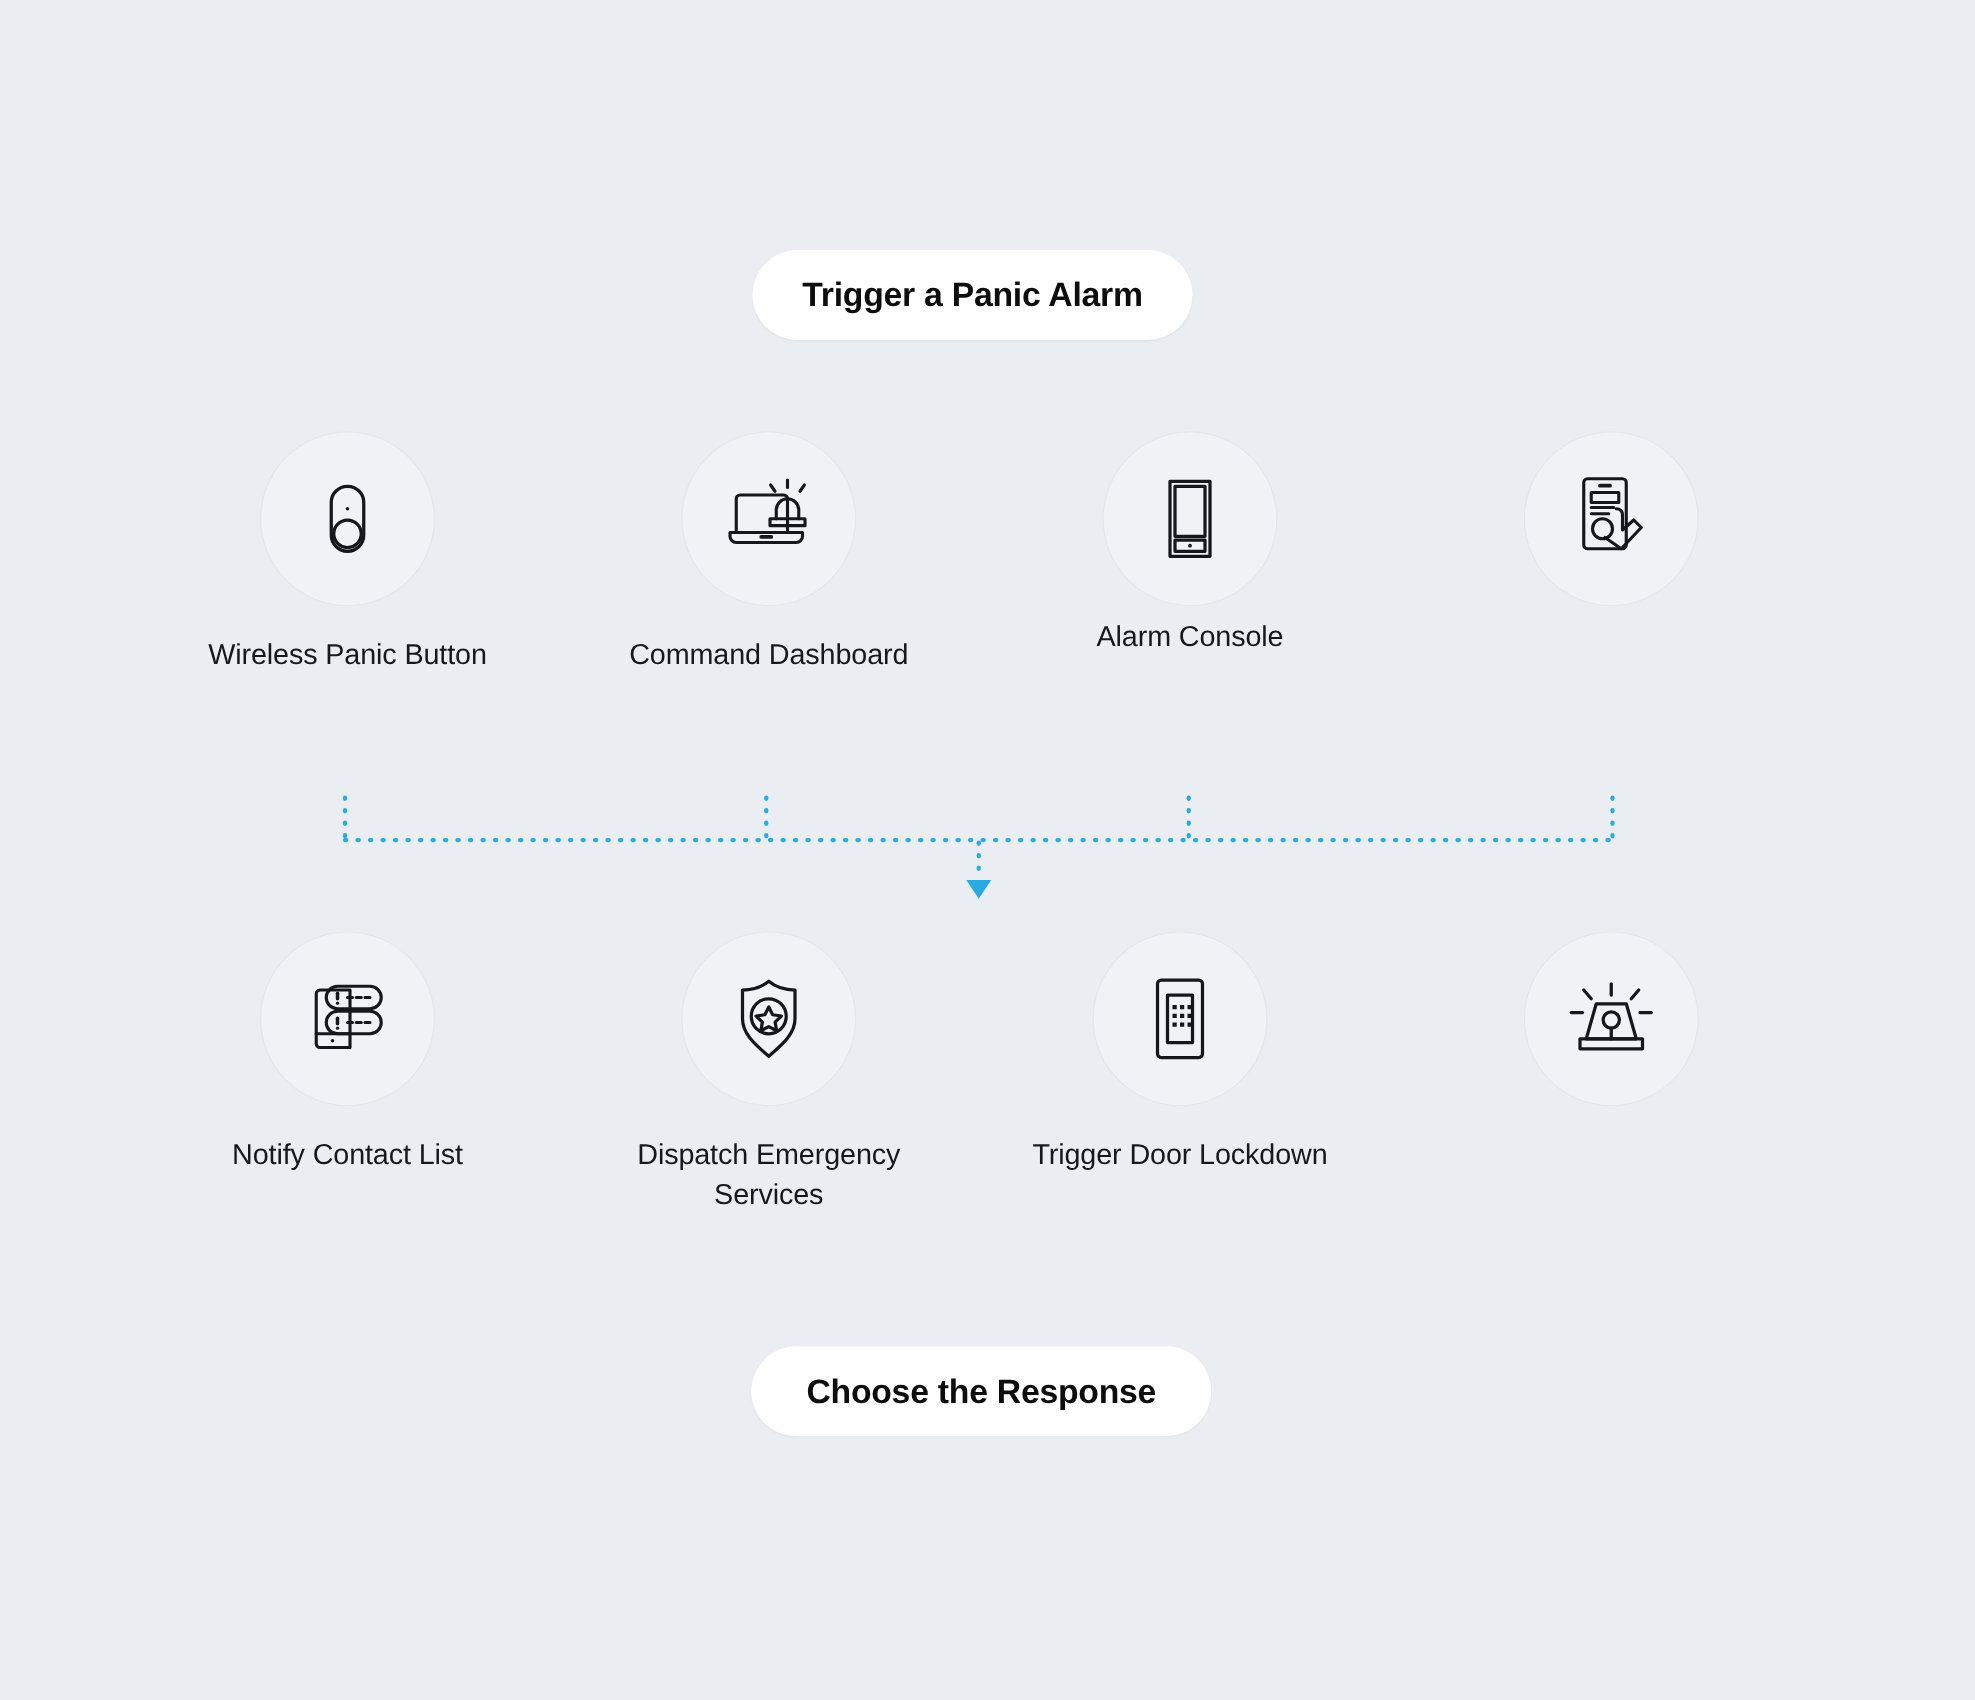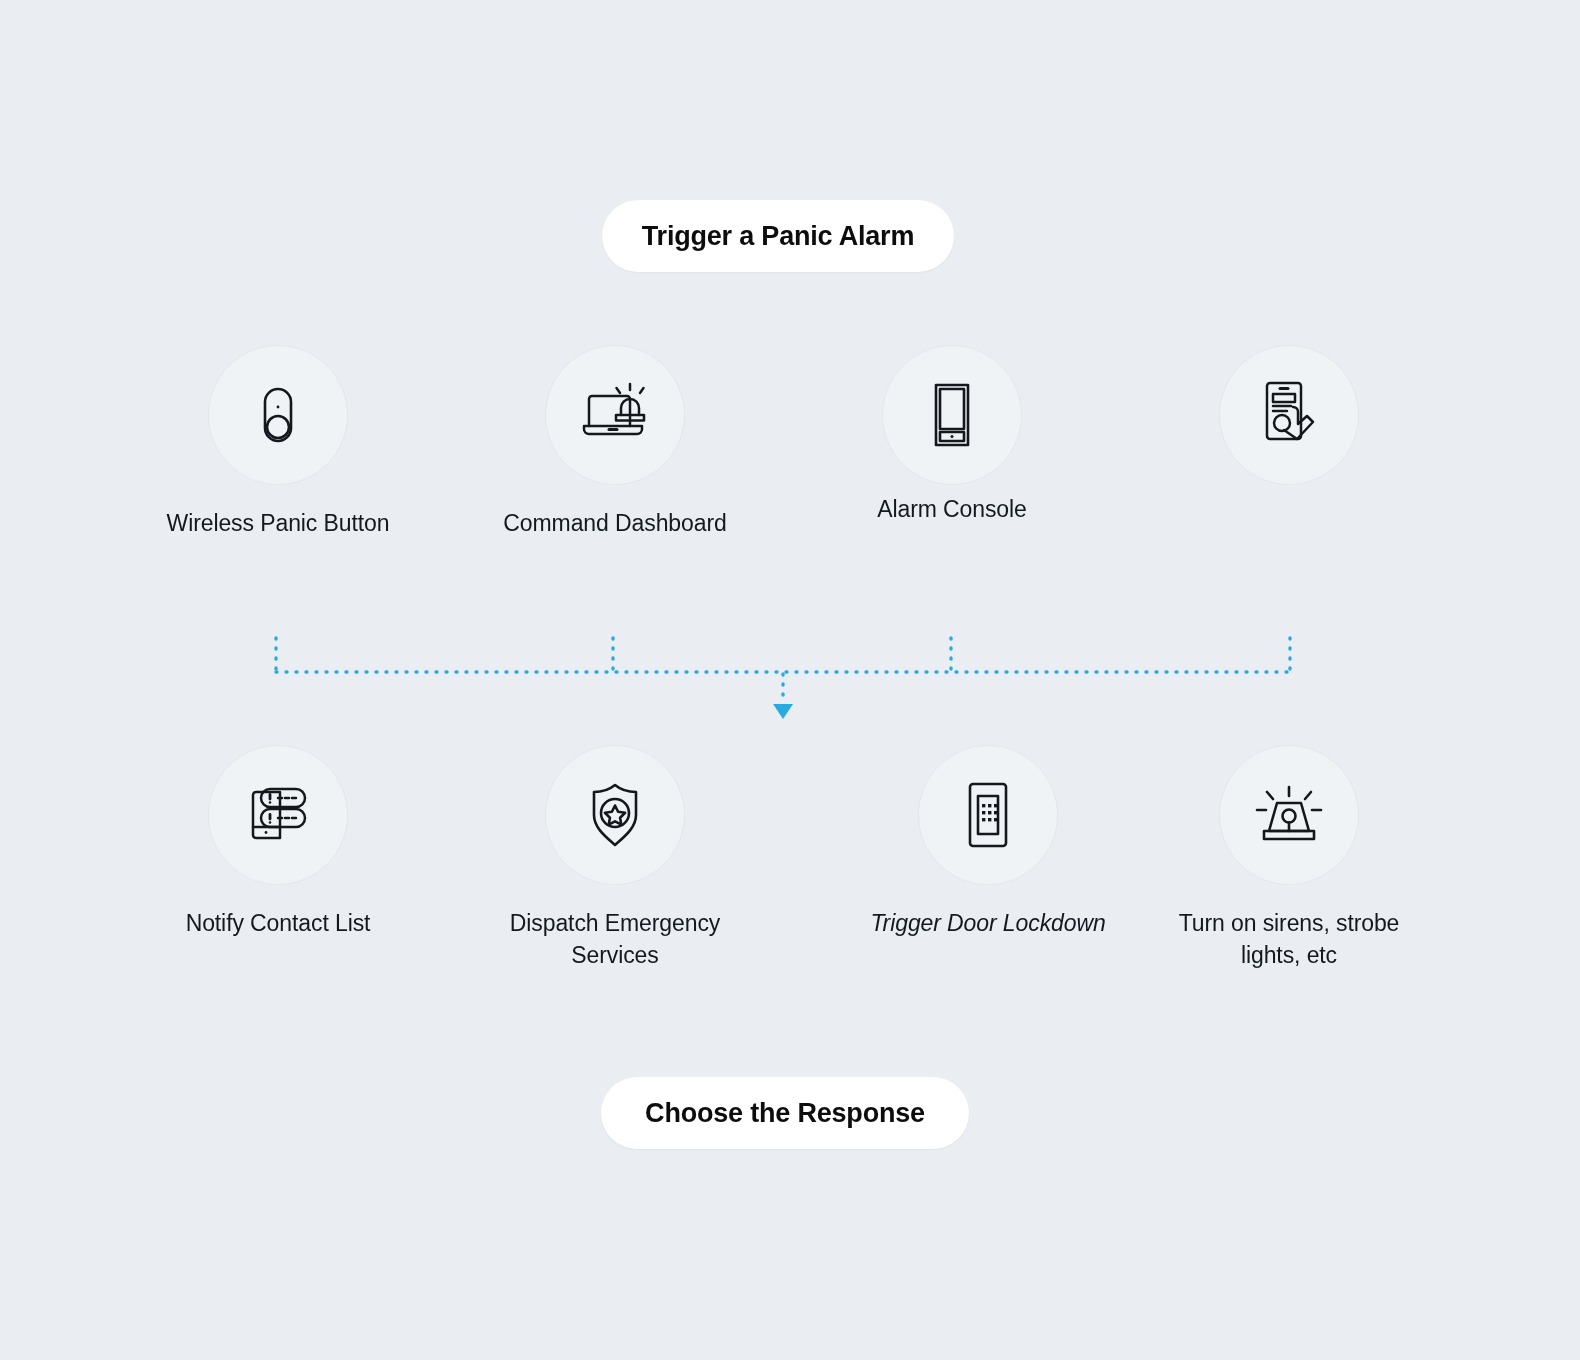--- a/index.html
+++ b/index.html
@@ -221,21 +221,21 @@
             <rect x="22" y="32" width="44" height="18" rx="9"></rect>
             <line x1="31" y1="37.5" x2="31" y2="42" stroke-width="2.8"></line>
             <circle cx="31" cy="45.5" r="1.3" fill="#14181d" stroke="none"></circle>
             <line x1="39" y1="41" x2="59" y2="41" stroke-dasharray="4 3"></line>
           </svg>
         </span>
       </div>
       <div class="node-label">Notify Contact List</div>
     </div>
 
-    <div class="node" style="left:848px;font-style:italic;">
+    <div class="node" style="left:804px;">
       <div class="bubble">
         <span>
           <svg width="64" height="76" viewBox="0 0 64 76" fill="none" stroke="#14181d" stroke-width="2.6" stroke-linecap="round" stroke-linejoin="round">
             <rect x="14" y="7" width="36" height="62" rx="3"></rect>
             <rect x="22" y="19" width="20" height="38"></rect>
             <g fill="#14181d" stroke="none">
               <rect x="26" y="27" width="3.4" height="3.4"></rect>
               <rect x="32" y="27" width="3.4" height="3.4"></rect>
               <rect x="38" y="27" width="3.4" height="3.4"></rect>
               <rect x="26" y="34" width="3.4" height="3.4"></rect>
@@ -261,21 +261,20 @@
             <line x1="40" y1="45.5" x2="40" y2="54"></line>
 
             <line x1="40" y1="19" x2="40" y2="10"></line>
             <line x1="24" y1="22" x2="18" y2="15"></line>
             <line x1="56" y1="22" x2="62" y2="15"></line>
             <line x1="17" y1="33" x2="8" y2="33"></line>
             <line x1="63" y1="33" x2="72" y2="33"></line>
           </svg>
         </span>
       </div>
-      <div class="node-label">Turn on sirens, strobe lights, etc</div>
     </div>
   </div>
 
   <div id="pill-bottom" class="pill">
     <span>Choose the Response</span>
   </div>
 
 </div>
 
 </body></html>

